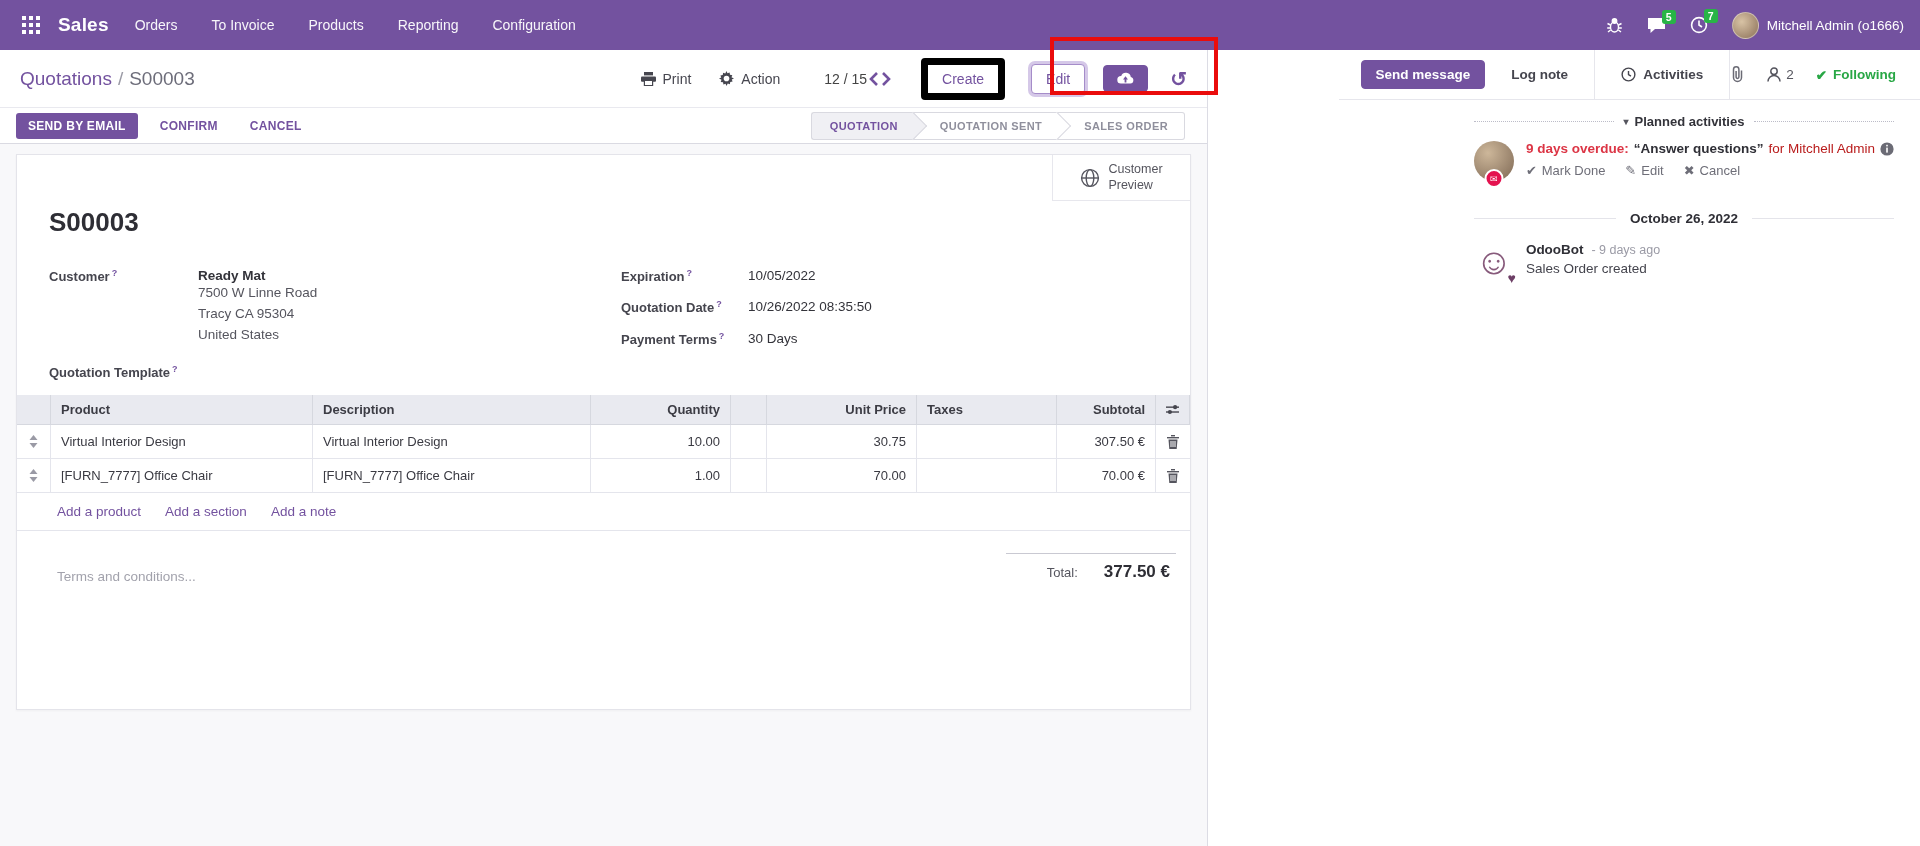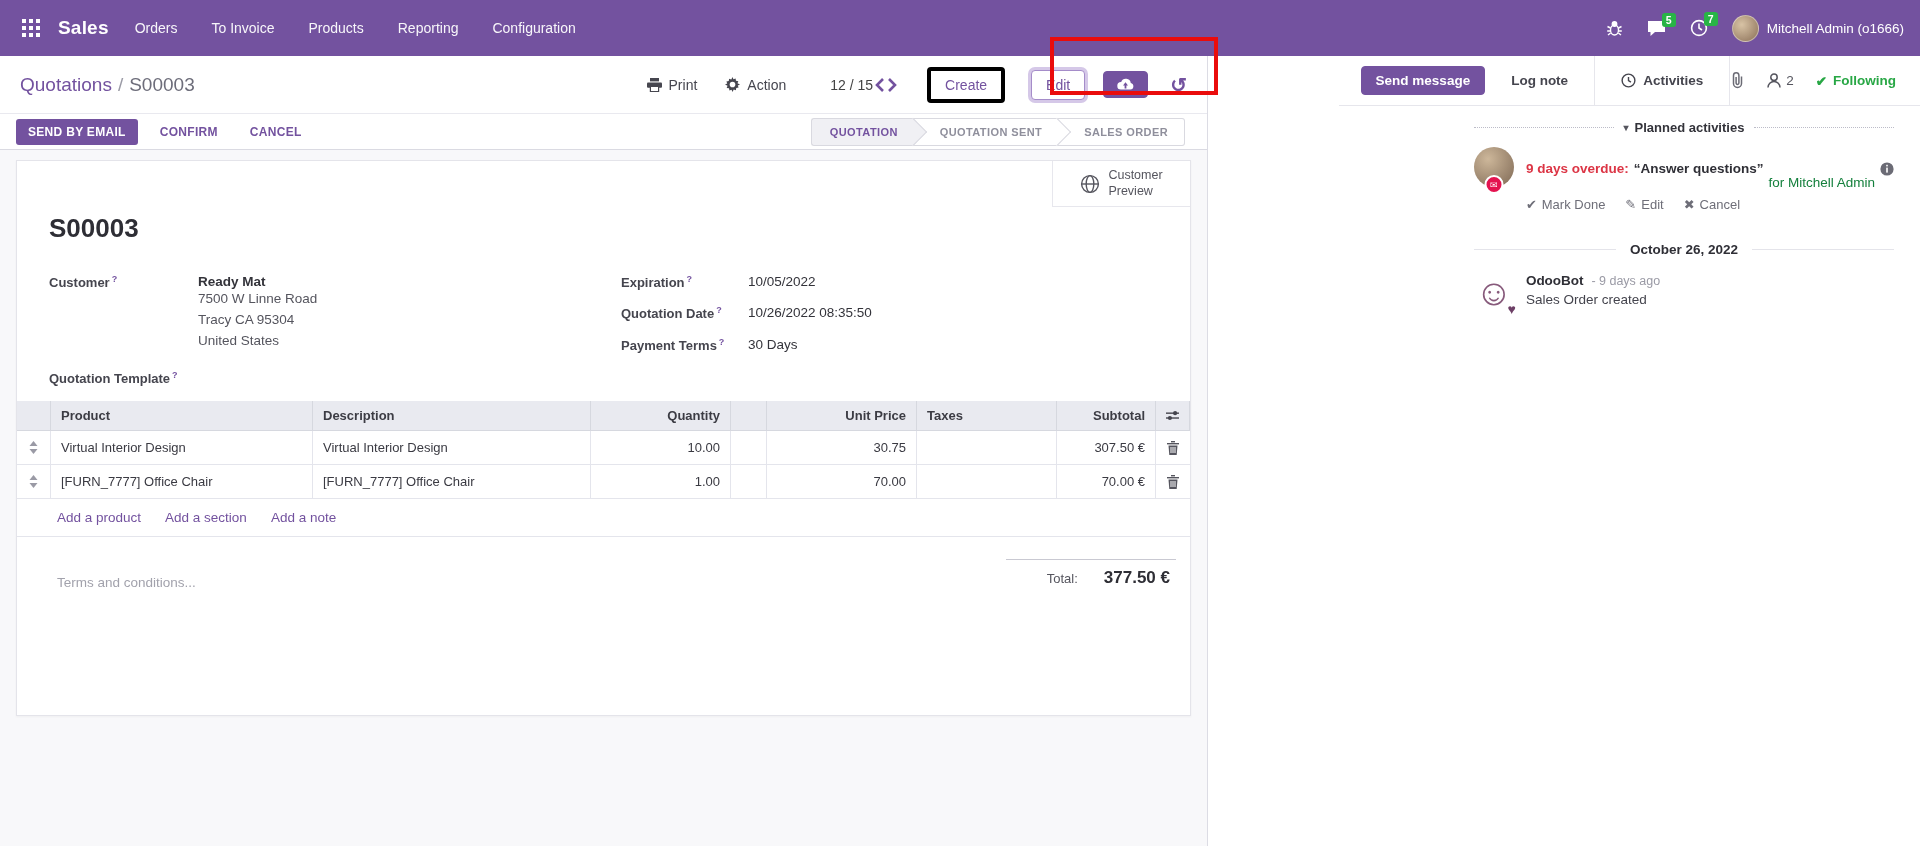--- a/index.html
+++ b/index.html
@@ -9,21 +9,21 @@
     --muted:#8a8a97;
     --border:#e2e2ea;
     --green:#28a745;
     --red:#dc3545;
   }
   *{box-sizing:border-box;margin:0;padding:0;}
   body{width:1920px;height:846px;overflow:hidden;font-family:"Liberation Sans",sans-serif;background:#fff;color:var(--text);}
   .app{position:relative;width:1920px;height:846px;}
 
   
-  .topbar{height:56px;background:var(--primary);display:flex;align-items:center;padding:0 16px;color:#fff;}
+  .topbar{height:50px;background:var(--primary);display:flex;align-items:center;padding:0 16px;color:#fff;}
   .apps-grid{width:30px;height:30px;display:flex;align-items:center;justify-content:center;cursor:pointer;border-radius:3px;}
   .brand{font-size:19px;font-weight:700;margin:0 26px 0 12px;letter-spacing:.2px;}
   .topnav{display:flex;gap:34px;font-size:14px;}
   .topnav .nav-item{cursor:pointer;opacity:.95;}
   .topbar .spacer{flex:1;}
   .systray{display:flex;align-items:center;gap:24px;}
   .tray-icon{position:relative;display:flex;align-items:center;cursor:pointer;}
   .badge{position:absolute;top:-7px;right:-10px;background:#28b446;color:#fff;font-size:10.5px;font-weight:700;border-radius:3px;padding:1px 4px;line-height:12px;}
   .user{display:flex;align-items:center;gap:8px;cursor:pointer;}
   .avatar-sm{width:27px;height:27px;border-radius:50%;background:radial-gradient(circle at 35% 35%,#d8c3a5,#8a6f57);border:1px solid rgba(255,255,255,.4);}
@@ -39,21 +39,21 @@
   .breadcrumb{font-size:19px;white-space:nowrap;}
   .crumb-link{color:var(--primary);cursor:pointer;}
   .crumb-sep{color:#9a9aa5;margin:0 6px;}
   .crumb-current{color:#6d6d7a;}
   .cp-actions{margin-left:auto;display:flex;align-items:center;}
   .flat-btn{display:flex;align-items:center;gap:7px;font-size:14px;color:#46464f;cursor:pointer;}
   .pager{display:flex;align-items:center;gap:2px;margin:0 30px 0 44px;}
   .pager-count{font-size:14px;color:#444;}
   .pager-arrow{color:var(--primary);cursor:pointer;display:flex;}
   .btn{font-size:14px;border-radius:4px;cursor:pointer;background:#fff;padding:6px 14px;white-space:nowrap;}
-  .btn-create{color:var(--primary);border:4px solid #000000;}
+  .btn-create{color:var(--primary);border:7px solid #000000;}
   .btn-edit{color:var(--primary);border:1px solid #a58cc9;box-shadow:0 0 0 3px #d5c8e8;margin-left:26px;}
   .btn-cloud{background:var(--primary);border:1px solid var(--primary);margin-left:18px;padding:6px 13px;display:flex;align-items:center;}
   .undo-btn{color:var(--primary);font-size:20px;line-height:1;margin-left:16px;cursor:pointer;padding:0 6px;font-weight:700;}
 
   
   .chatter-toolbar{height:50px;display:flex;align-items:center;border-bottom:1px solid #e6e6ec;padding:0 24px 0 22px;}
   .btn-send{background:var(--primary);color:#fff;border:1px solid var(--primary);font-weight:600;font-size:13.5px;}
   .lognote{font-size:13.5px;font-weight:600;color:#45454e;margin:0 26px;cursor:pointer;}
   .vdiv{width:1px;align-self:stretch;background:#e6e6ec;}
   .activities-btn{display:flex;align-items:center;gap:7px;font-size:13.5px;font-weight:600;color:#45454e;margin:0 26px;cursor:pointer;}
@@ -134,21 +134,21 @@
   .act-header{display:flex;align-items:center;gap:10px;}
   .dotline{flex:1;border-top:1px dotted #bcbcc8;}
   .act-header-label{font-size:13px;font-weight:700;color:#33333a;white-space:nowrap;display:flex;align-items:center;gap:6px;cursor:pointer;}
   .caret{font-size:10px;color:#55555e;}
   .activity{display:flex;gap:12px;margin-top:12px;}
   .avatar-40{position:relative;width:40px;height:40px;border-radius:50%;background:radial-gradient(circle at 35% 30%,#cdb79a,#7d6753);flex:none;}
   .mail-badge{position:absolute;left:50%;bottom:-7px;transform:translateX(-50%);width:19px;height:19px;border-radius:50%;background:#e4134f;border:2px solid #fff;color:#fff;font-size:9px;display:flex;align-items:center;justify-content:center;}
   .act-line1{font-size:13.5px;display:flex;align-items:center;gap:5px;flex-wrap:nowrap;}
   .overdue{color:var(--red);font-weight:700;}
   .act-summary{color:#2f2f36;font-weight:700;}
-  .act-for{color:#15803d;margin-top:28px;}
+  .act-for{color:#b91c1c;}
   .act-controls{display:flex;gap:20px;margin-top:7px;font-size:13px;color:#6e6e78;}
   .act-ctl{display:flex;align-items:center;gap:5px;cursor:pointer;}
   .date-sep{display:flex;align-items:center;gap:14px;margin-top:30px;}
   .solidline{flex:1;border-top:1px solid #e4e4ea;}
   .date-sep-label{font-size:13.5px;font-weight:700;color:#2f2f36;}
   .message{display:flex;gap:12px;margin-top:16px;}
   .bot-avatar{position:relative;width:40px;height:40px;border-radius:50%;background:#fff;flex:none;color:#875A7B;font-size:37px;line-height:40px;text-align:center;}
   .bot-heart{position:absolute;right:-2px;bottom:-3px;font-size:14px;line-height:1;color:#6d3f66;}
   .msg-author-line{font-size:13.5px;}
   .msg-author{font-weight:700;color:#2f2f36;}

